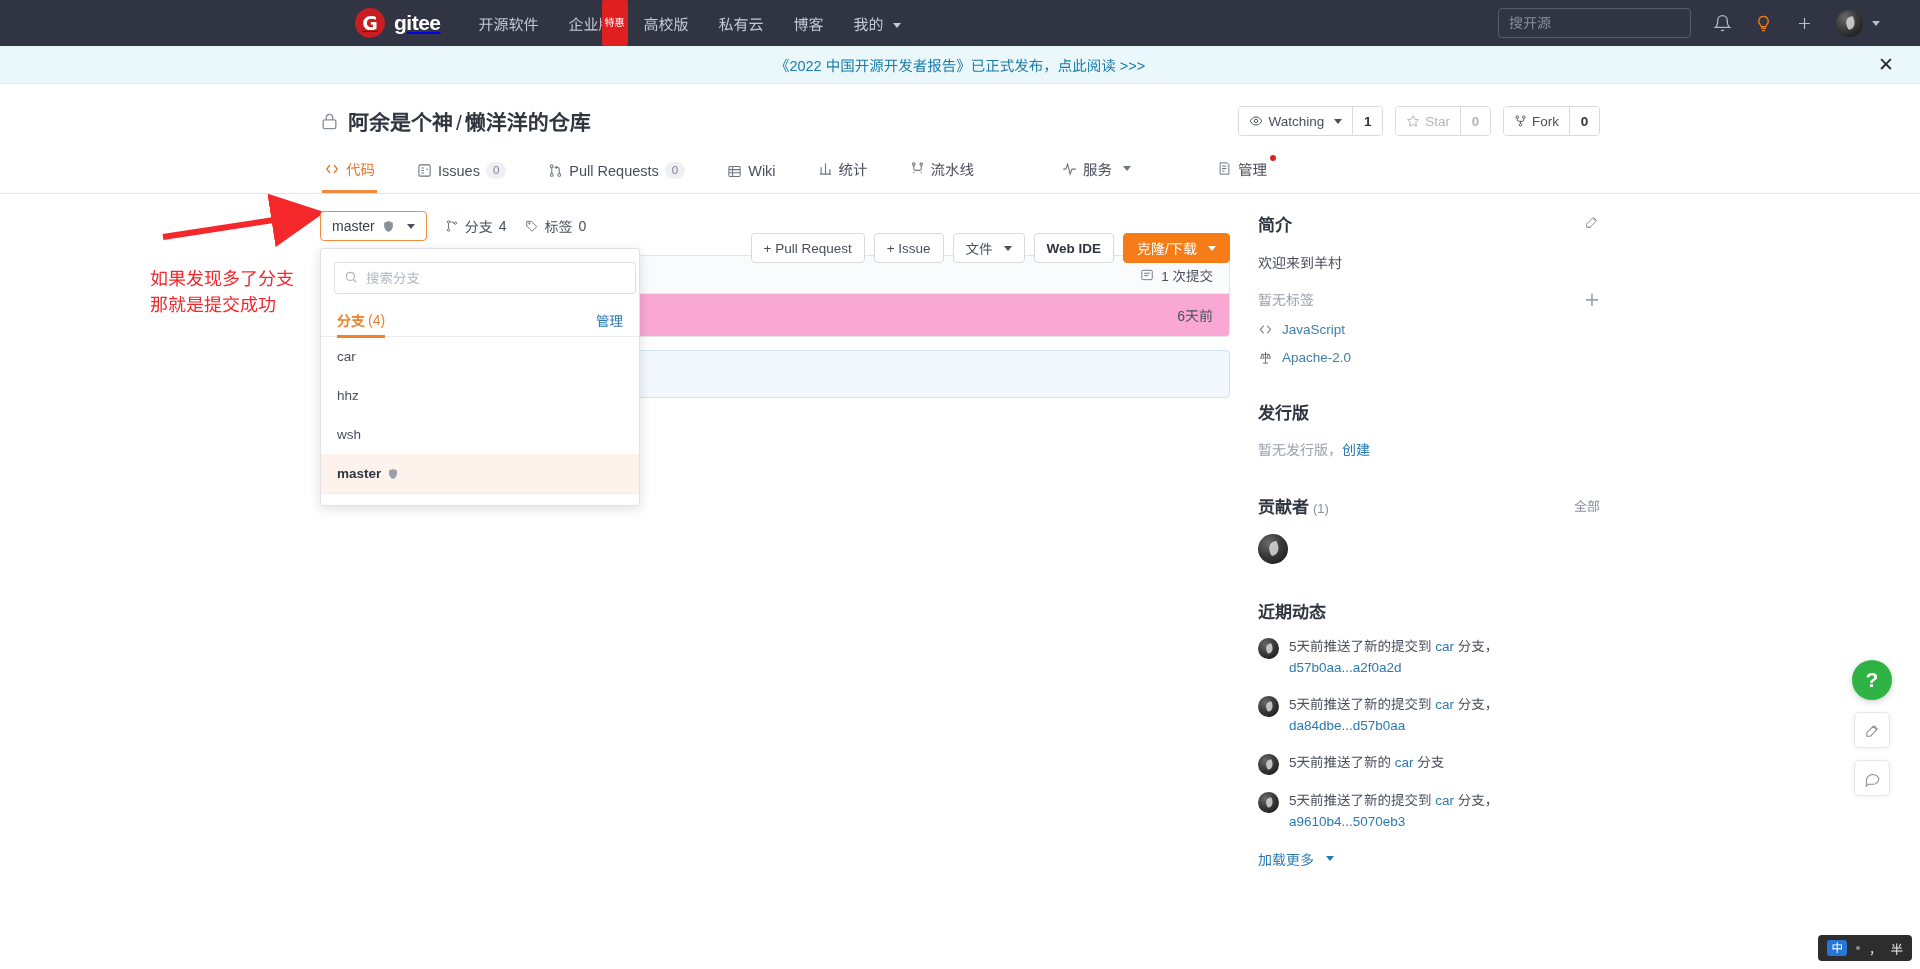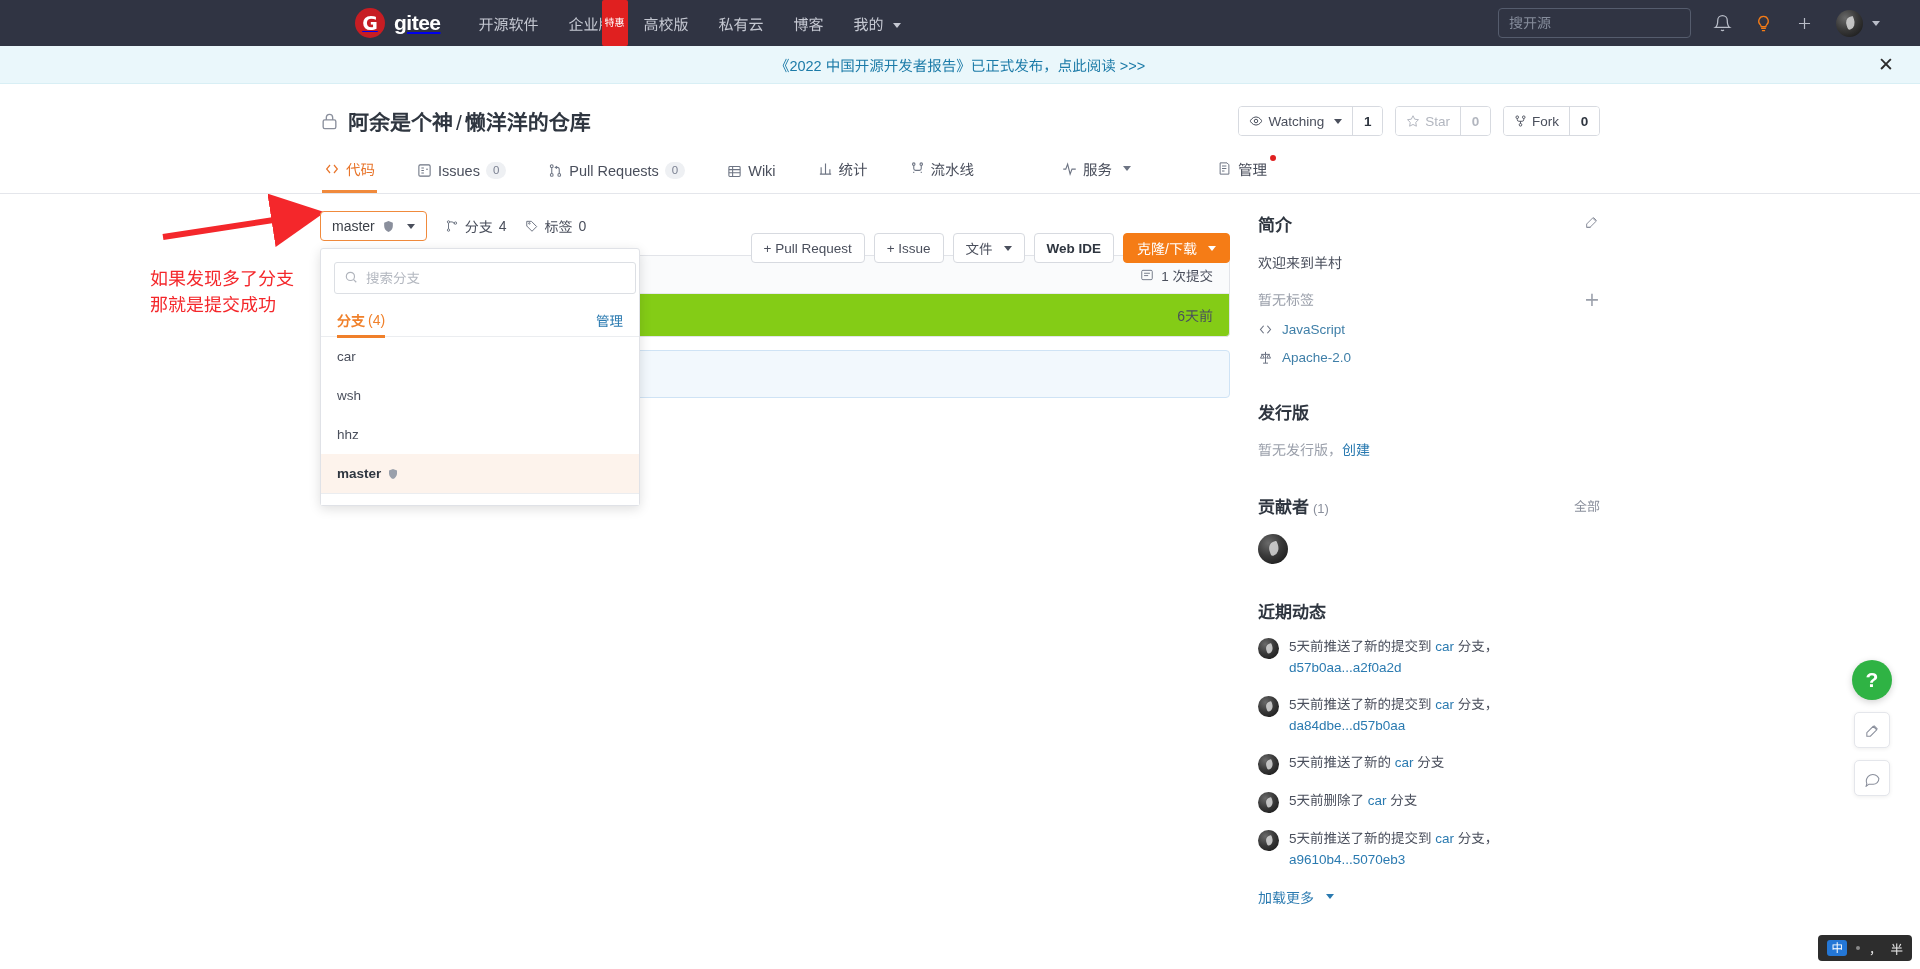--- a/index.html
+++ b/index.html
@@ -117,21 +117,21 @@
   .toolbar-right { position: absolute; right: 0; display: flex; gap: 9px; align-items: flex-end; margin-top: 44px; }
   .btn {
     border: 1px solid #d7dae0; border-radius: 4px; height: 30px; padding: 0 12px;
     display: flex; align-items: center; font-size: 13.5px; color: #4a4f5c; background: #fff;
     cursor: pointer; gap: 6px; white-space: nowrap;
   }
   .btn.bold { font-weight: bold; color: #2f3640; }
   .btn.primary { background: #f57c16; border-color: #f57c16; color: #fff; font-size: 14px; padding: 0 13px; }
 
   
-  .panel { border: 1px solid #e2e4e9; border-radius: 4px; margin-top: 14px; background: #84cc16; }
+  .panel { border: 1px solid #e2e4e9; border-radius: 4px; margin-top: 14px; background: #f9a8d4; }
   .panel-head {
     height: 38px; display: flex; align-items: center; justify-content: flex-end;
     padding: 0 16px; background: #fafbfc; border-bottom: 1px solid #e8eaee;
     font-size: 13.5px; color: #4a4f5c; gap: 7px;
   }
   .panel-row {
     height: 42px; display: flex; align-items: center; justify-content: space-between;
     padding: 0 16px; font-size: 14px; color: #4a4f5c;
   }
   .readme-box {
@@ -488,24 +488,24 @@
             <div class="dd-tab">
               <span>分支</span>
               <span class="n">(4)</span>
             </div>
             <div class="dd-manage">管理</div>
           </div>
           <div class="dd-item">
             <span>car</span>
           </div>
           <div class="dd-item">
+            <span>hhz</span>
+          </div>
+          <div class="dd-item">
             <span>wsh</span>
-          </div>
-          <div class="dd-item">
-            <span>hhz</span>
           </div>
           <div class="dd-item current">
             <span>master</span>
             <svg width="12" height="12" viewBox="0 0 24 24" fill="#9aa0ab">
                 <path d="M12 2l8 3v6c0 5-3.4 9.3-8 11-4.6-1.7-8-6-8-11V5z"></path>
               </svg>
           </div>
           <div class="dd-foot"></div>
         </div>
       </div>
@@ -571,24 +571,20 @@
             <div class="act-item">
               <span class="avatar act-av"></span>
               <div class="act-txt"><span>5天前</span><span>推送了新的提交到 </span><span class="lnk">car</span><span> 分支，</span><span class="lnk">da84dbe...d57b0aa</span></div>
             </div>
             <div class="act-item">
               <span class="avatar act-av"></span>
               <div class="act-txt"><span>5天前</span><span>推送了新的 </span><span class="lnk">car</span><span> 分支</span></div>
             </div>
             <div class="act-item">
               <span class="avatar act-av"></span>
-              <div class="act-txt"><span>5天前</span><span>删除了 </span><span class="lnk">car</span><span> 分支</span></div>
-            </div>
-            <div class="act-item">
-              <span class="avatar act-av"></span>
               <div class="act-txt"><span>5天前</span><span>推送了新的提交到 </span><span class="lnk">car</span><span> 分支，</span><span class="lnk">a9610b4...5070eb3</span></div>
             </div>
           </div>
           <div class="load-more">
             <span>加载更多</span>
             <i class="caret"></i>
           </div>
         </div>
       </div>
 

